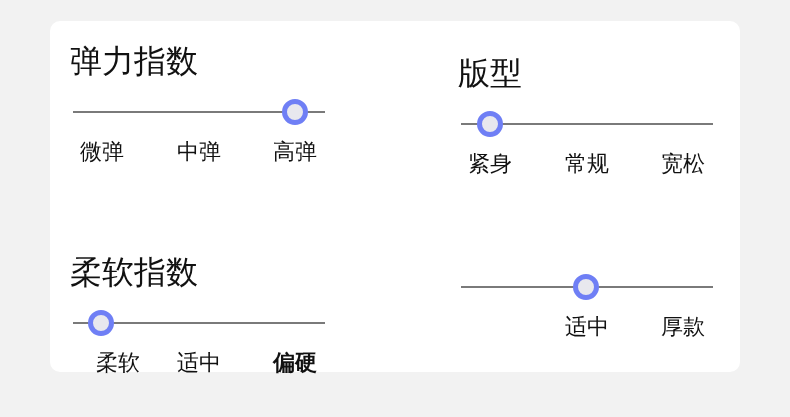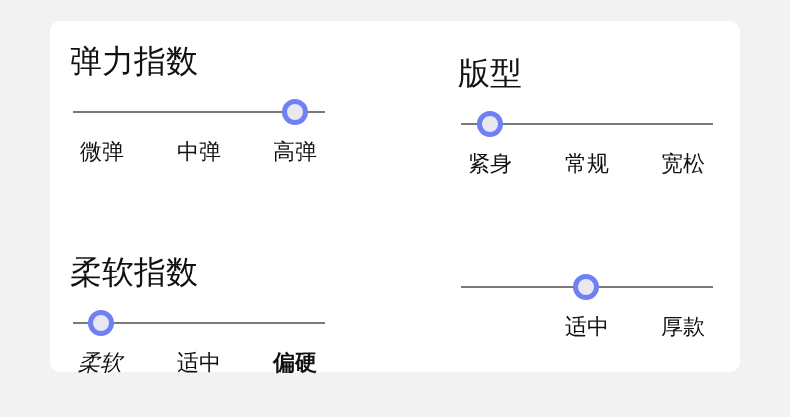--- a/index.html
+++ b/index.html
@@ -31,21 +31,21 @@
     <div class="thumb" style="left:19px;top:58px;"></div>
     <div class="lbl" style="left:2px;top:96px;">紧身</div>
     <div class="lbl" style="left:99px;top:96px;">常规</div>
     <div class="lbl" style="left:195px;top:96px;">宽松</div>
   </div>
 
   <div class="group" style="left:20px;top:195px;height:140px;margin-top:36px;">
     <div class="title">柔软指数</div>
     <div class="track" style="top:70px;"></div>
     <div class="thumb" style="left:18px;top:58px;"></div>
-    <div class="lbl" style="left:0;top:96px;font-style:italic;">柔软</div>
+    <div class="lbl" style="left:18px;top:96px;">柔软</div>
     <div class="lbl" style="left:99px;top:96px;">适中</div>
     <div class="lbl" style="left:195px;top:96px;font-weight:bold;">偏硬</div>
   </div>
 
   <div class="group" style="left:408px;top:195px;height:140px;">
     <div class="track" style="top:70px;"></div>
     <div class="thumb" style="left:115px;top:58px;"></div>
     <div class="lbl" style="left:99px;top:96px;">适中</div>
     <div class="lbl" style="left:195px;top:96px;">厚款</div>
   </div>

